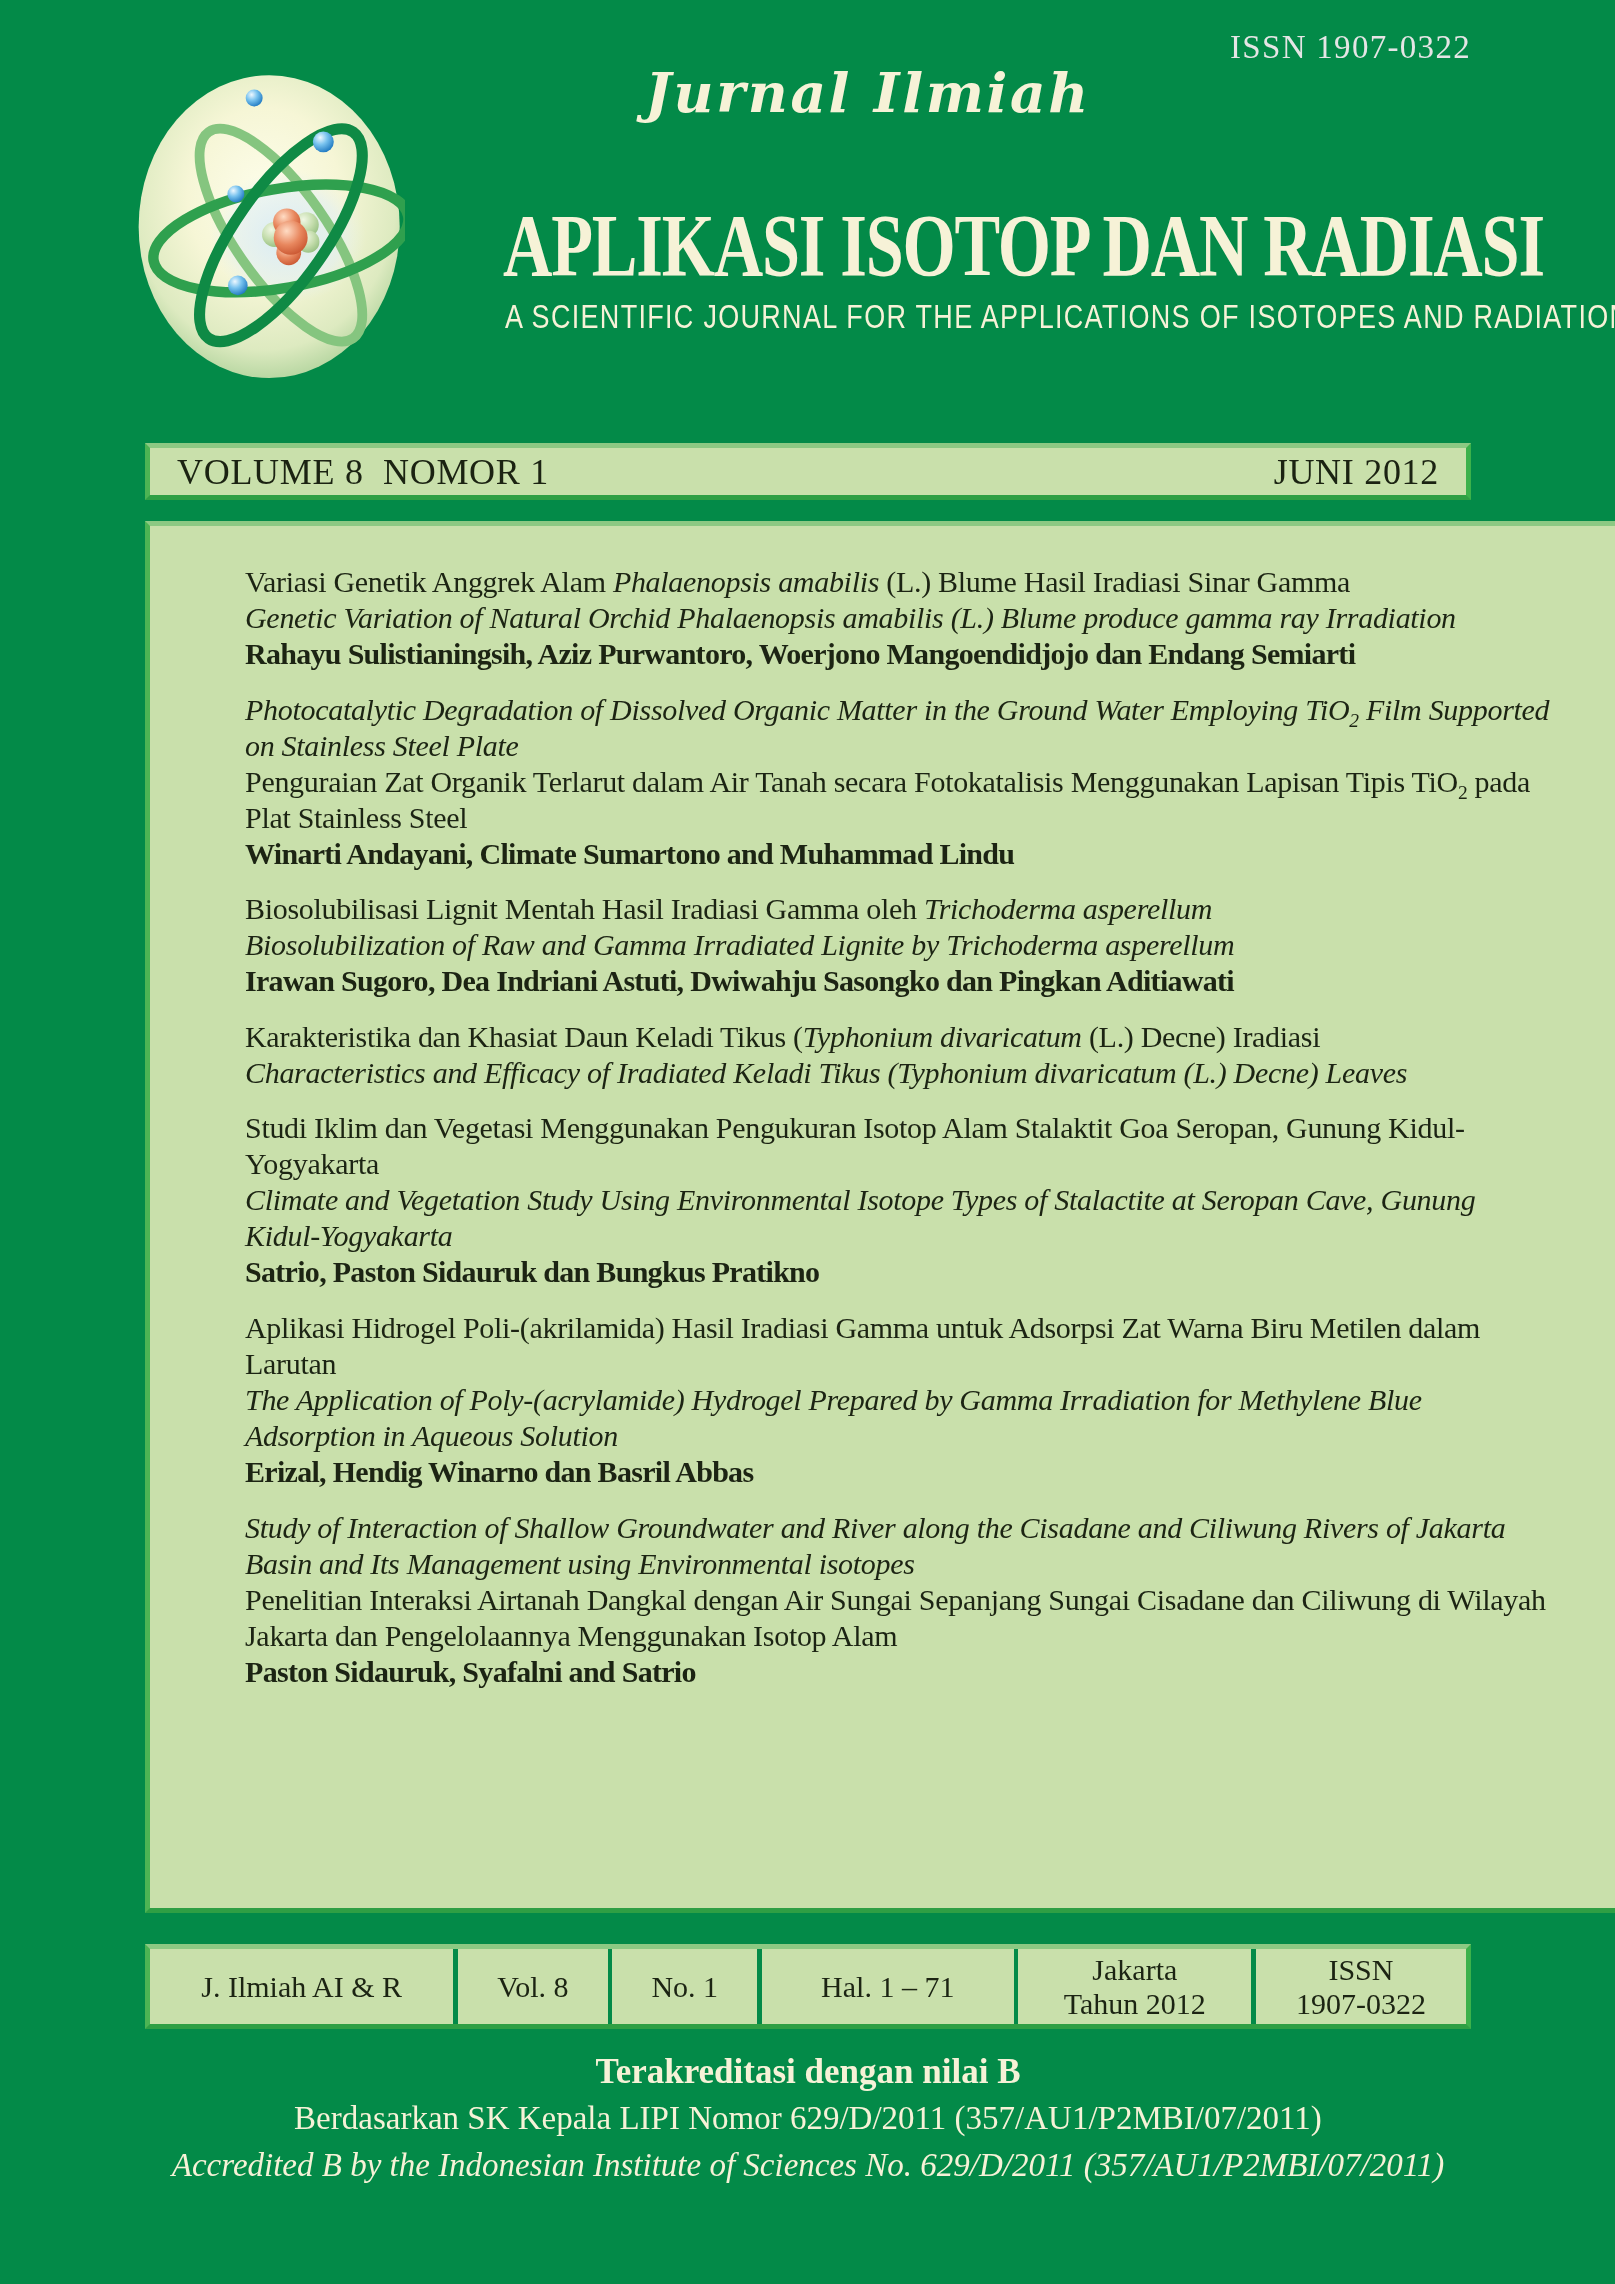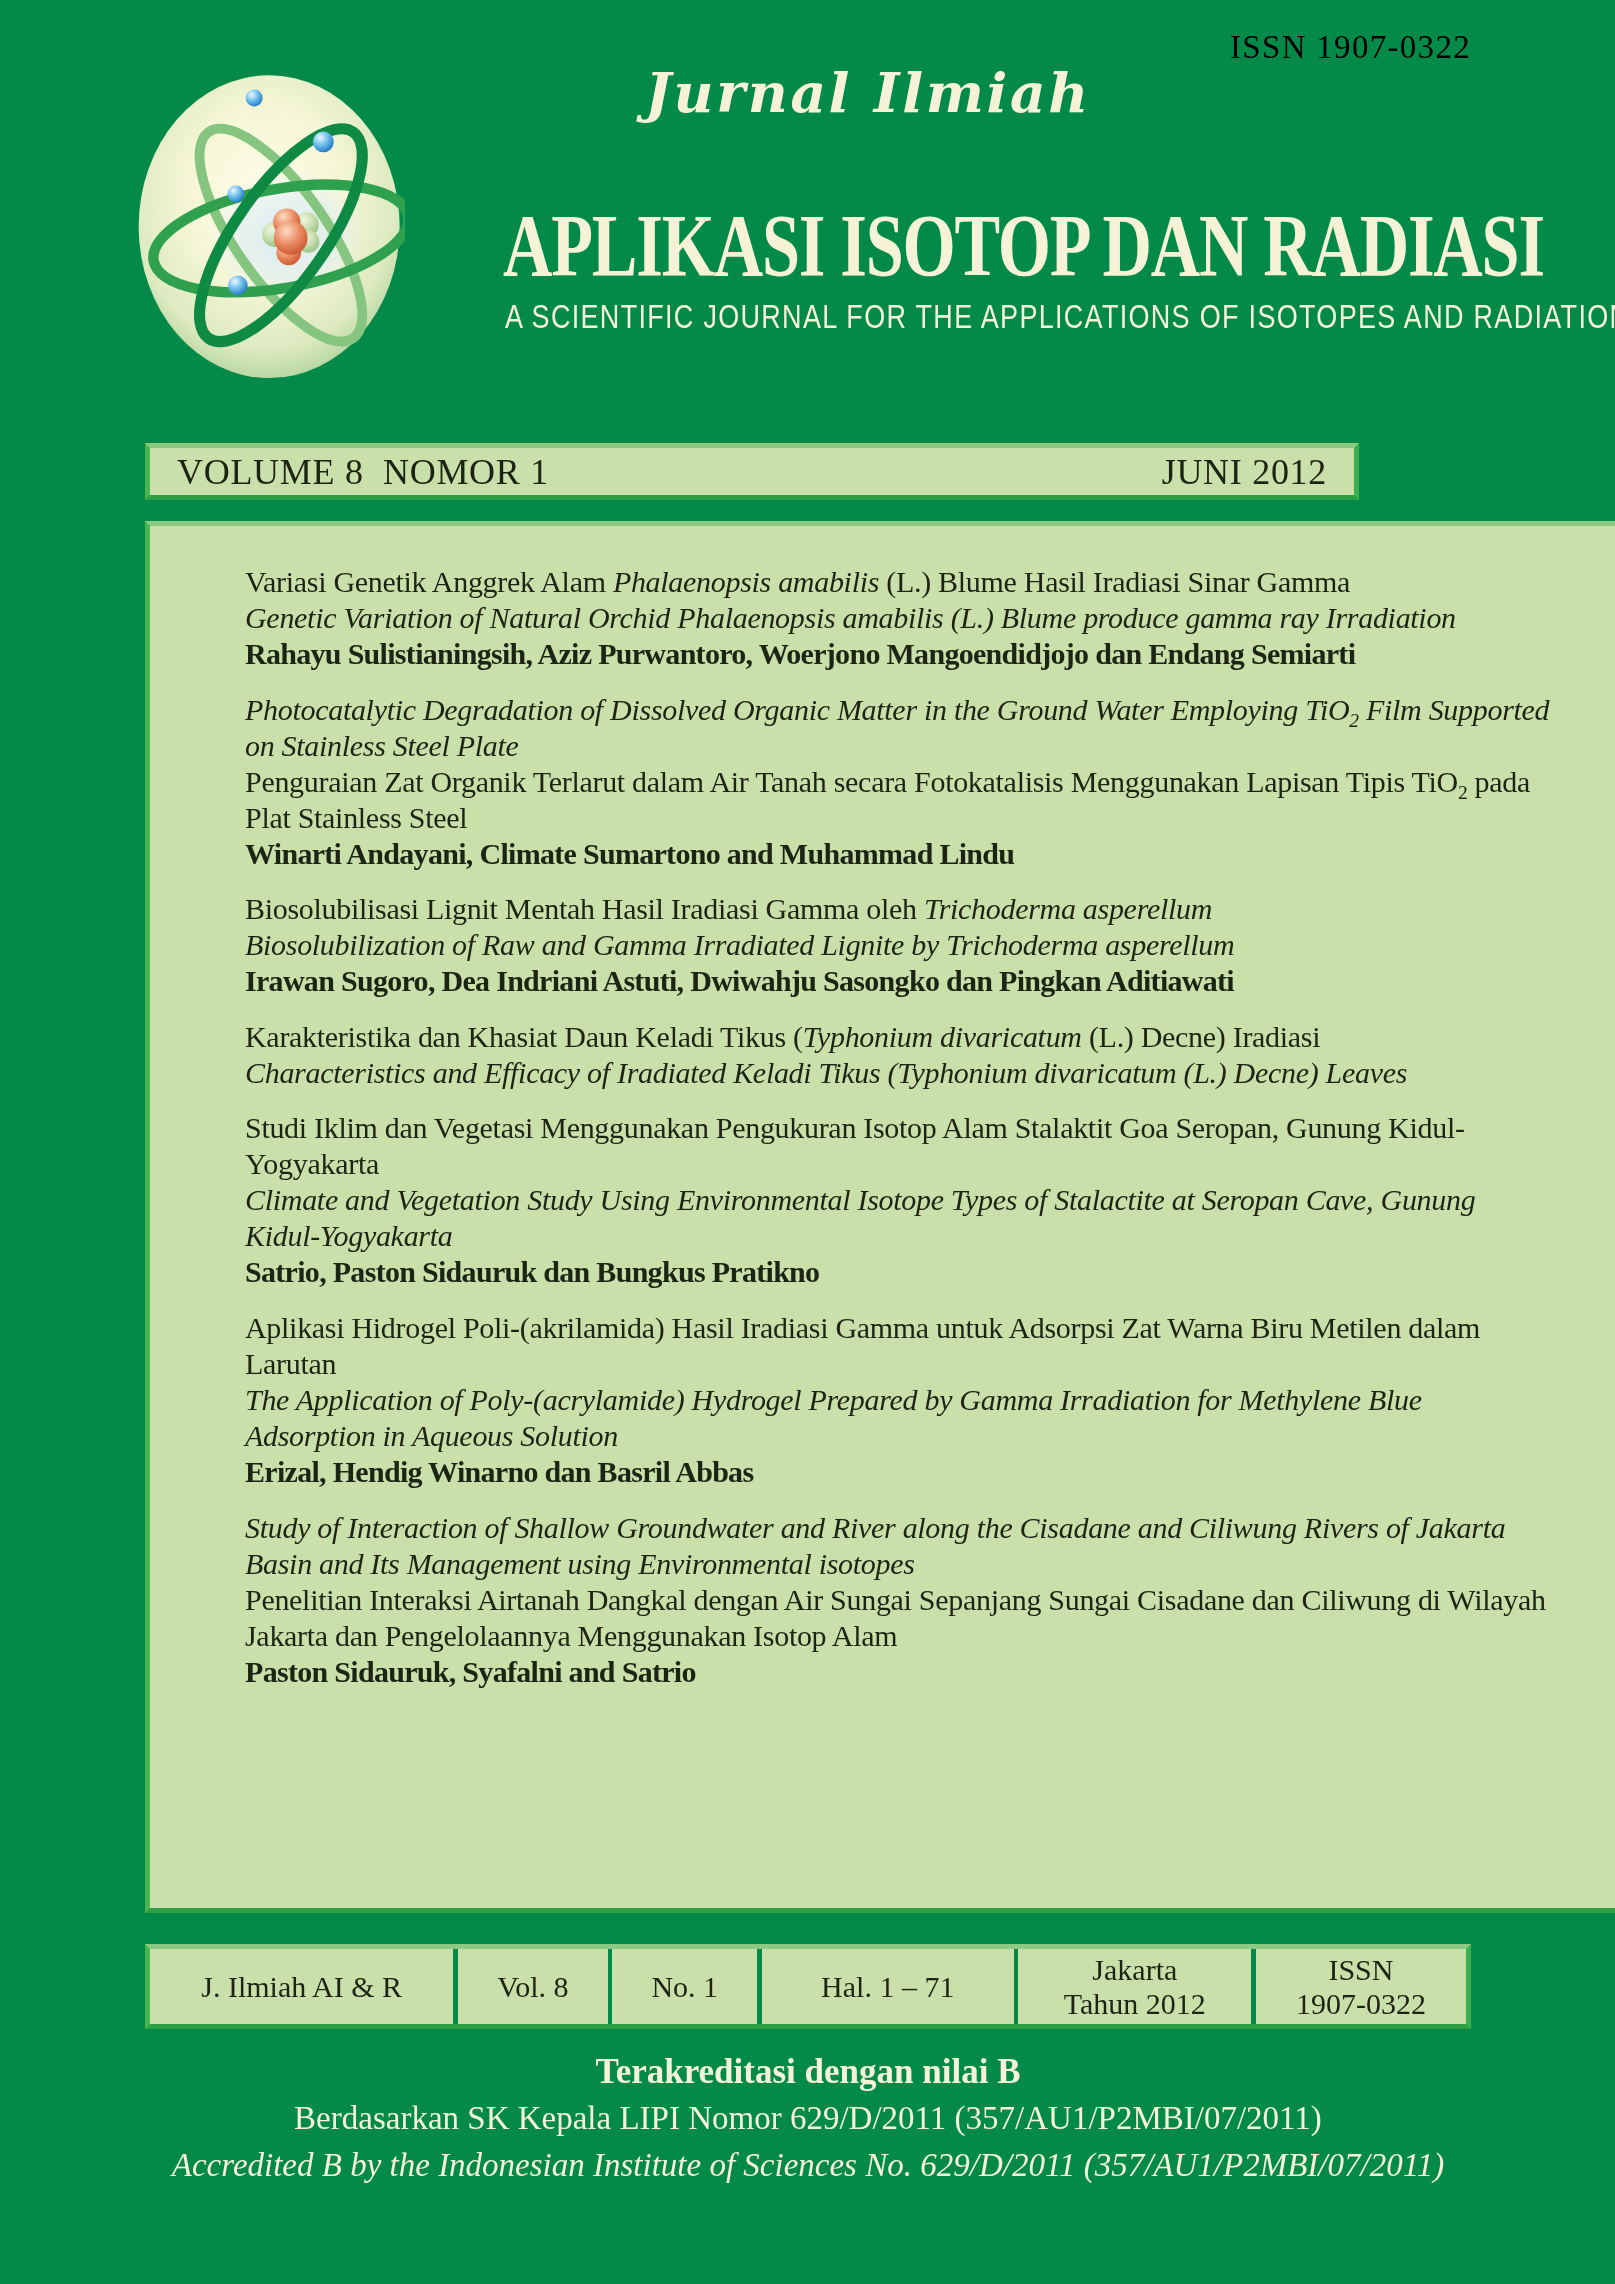--- a/index.html
+++ b/index.html
@@ -1,40 +1,40 @@
 <!DOCTYPE html>
 <html style="font-size:10.4px"><head>
 <meta charset="utf-8">
 <style>
   html,body{margin:0;padding:0;background:#038a48;}
   .page{position:relative;width:1616px;height:2284px;background:#038a48;overflow:hidden;
         font-family:"Liberation Serif","DejaVu Serif",serif;}
   *{box-sizing:border-box;}
 
   
-  .issn-top{position:absolute;top:29px;right:145px;color:#000000;font-size:33px;
+  .issn-top{position:absolute;top:29px;right:145px;color:#e5e5e5;font-size:33px;
             letter-spacing:1.3px;white-space:pre;}
   .logo{position:absolute;left:134px;top:72px;width:271px;height:310px;}
   .script-title{position:absolute;left:645px;top:60px;color:#f6f2d7;font-size:55px;
                 font-style:italic;font-weight:bold;letter-spacing:2.6px;
                 font-family:"DejaVu Serif",serif;white-space:nowrap;}
   .main-title{position:absolute;left:503px;top:194px;color:#f6f2d7;font-size:76px;
               font-weight:bold;letter-spacing:-1.3px;white-space:nowrap;
               transform:scale(0.90,1.18);transform-origin:left top;}
   .subtitle{position:absolute;left:505px;top:299px;color:#f6f2d7;font-size:27px;
             font-family:"Liberation Sans","DejaVu Sans",sans-serif;letter-spacing:1.3px;
             white-space:nowrap;transform:scale(1,1.22);transform-origin:left top;}
 
   
   .panel{background:#c9e0ab;border:5.2px solid #3fb14c;
          border-top-color:#8cc983;border-left-color:#4db454;
          border-right-color:#3cb14b;border-bottom-color:#2f9f44;}
 
   
-  .band{position:absolute;left:145px;top:443px;width:1214px;height:57px;
+  .band{position:absolute;left:145px;top:443px;width:1326px;height:57px;
         display:flex;justify-content:space-between;align-items:center;
         padding:0 27px;font-size:36px;color:#1b2312;letter-spacing:0.7px;}
   .band span{white-space:pre;}
 
   
   .content-box{position:absolute;left:145px;top:521px;width:1494px;height:1392px;
                padding:38px 81px 0 95px;color:#1c2413;font-size:30px;}
   .article{margin-bottom:19.6px;}
   .aline{line-height:1.2;letter-spacing:-0.3px;}
   .aline.italic{font-style:italic;}

